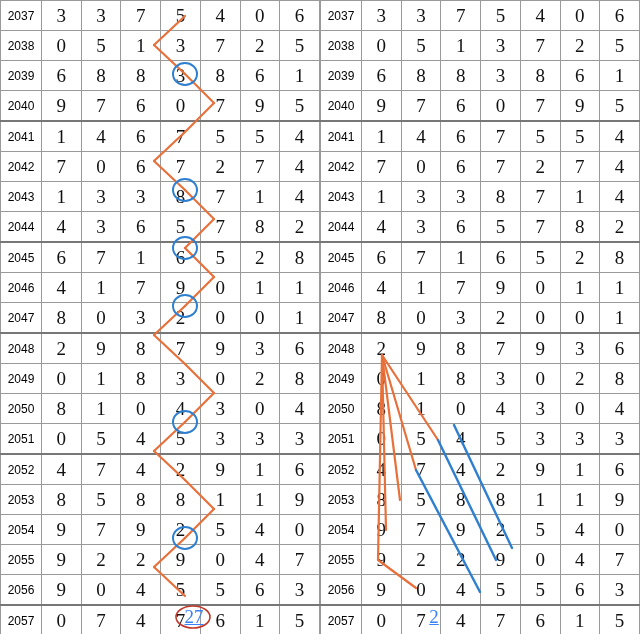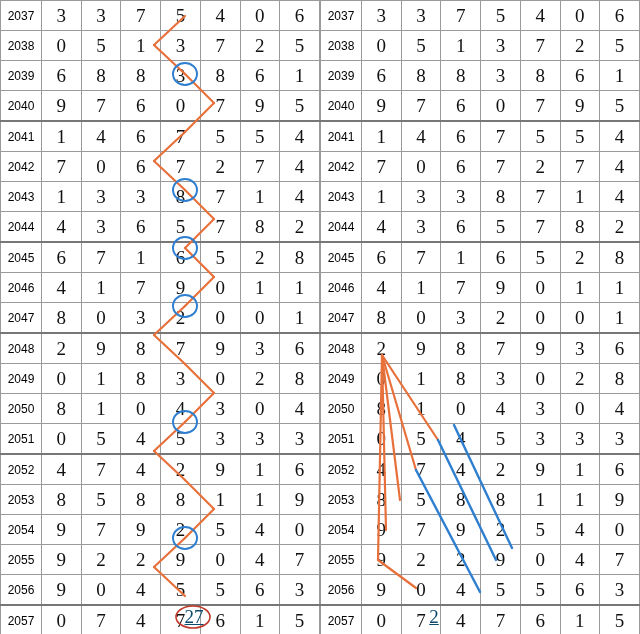--- a/index.html
+++ b/index.html
@@ -5,21 +5,21 @@
   html,body{margin:0;padding:0;background:#ffffff;}
   body{width:640px;height:634px;font-family:"Liberation Serif",serif;}
   #wrap{position:relative;width:640px;height:634px;display:flex;gap:0;}
   .panel{position:relative;width:320px;height:634px;box-sizing:border-box;}
   table{border-collapse:collapse;width:100%;height:100%;table-layout:fixed;}
   td{border:1px solid #9a9a9a;text-align:center;vertical-align:middle;
      font-size:19px;color:#111;padding:0;height:29px;}
   td.idx{font-size:12px;font-family:"Liberation Sans",sans-serif;width:40px;color:#000;}
   .panel .ov{position:absolute;left:0;top:0;width:320px;height:634px;pointer-events:none;}
   .grpgap{border-top:2px solid #777 !important;}
-  .sum{color:#0c4a6e;font-size:19px;text-decoration:underline;}
+  .sum{color:#3b82f6;font-size:19px;text-decoration:underline;}
 </style>
 </head>
 <body>
 
 <div id="wrap">
 
   <div class="panel">
     <table>
       <tbody>
           <tr>

